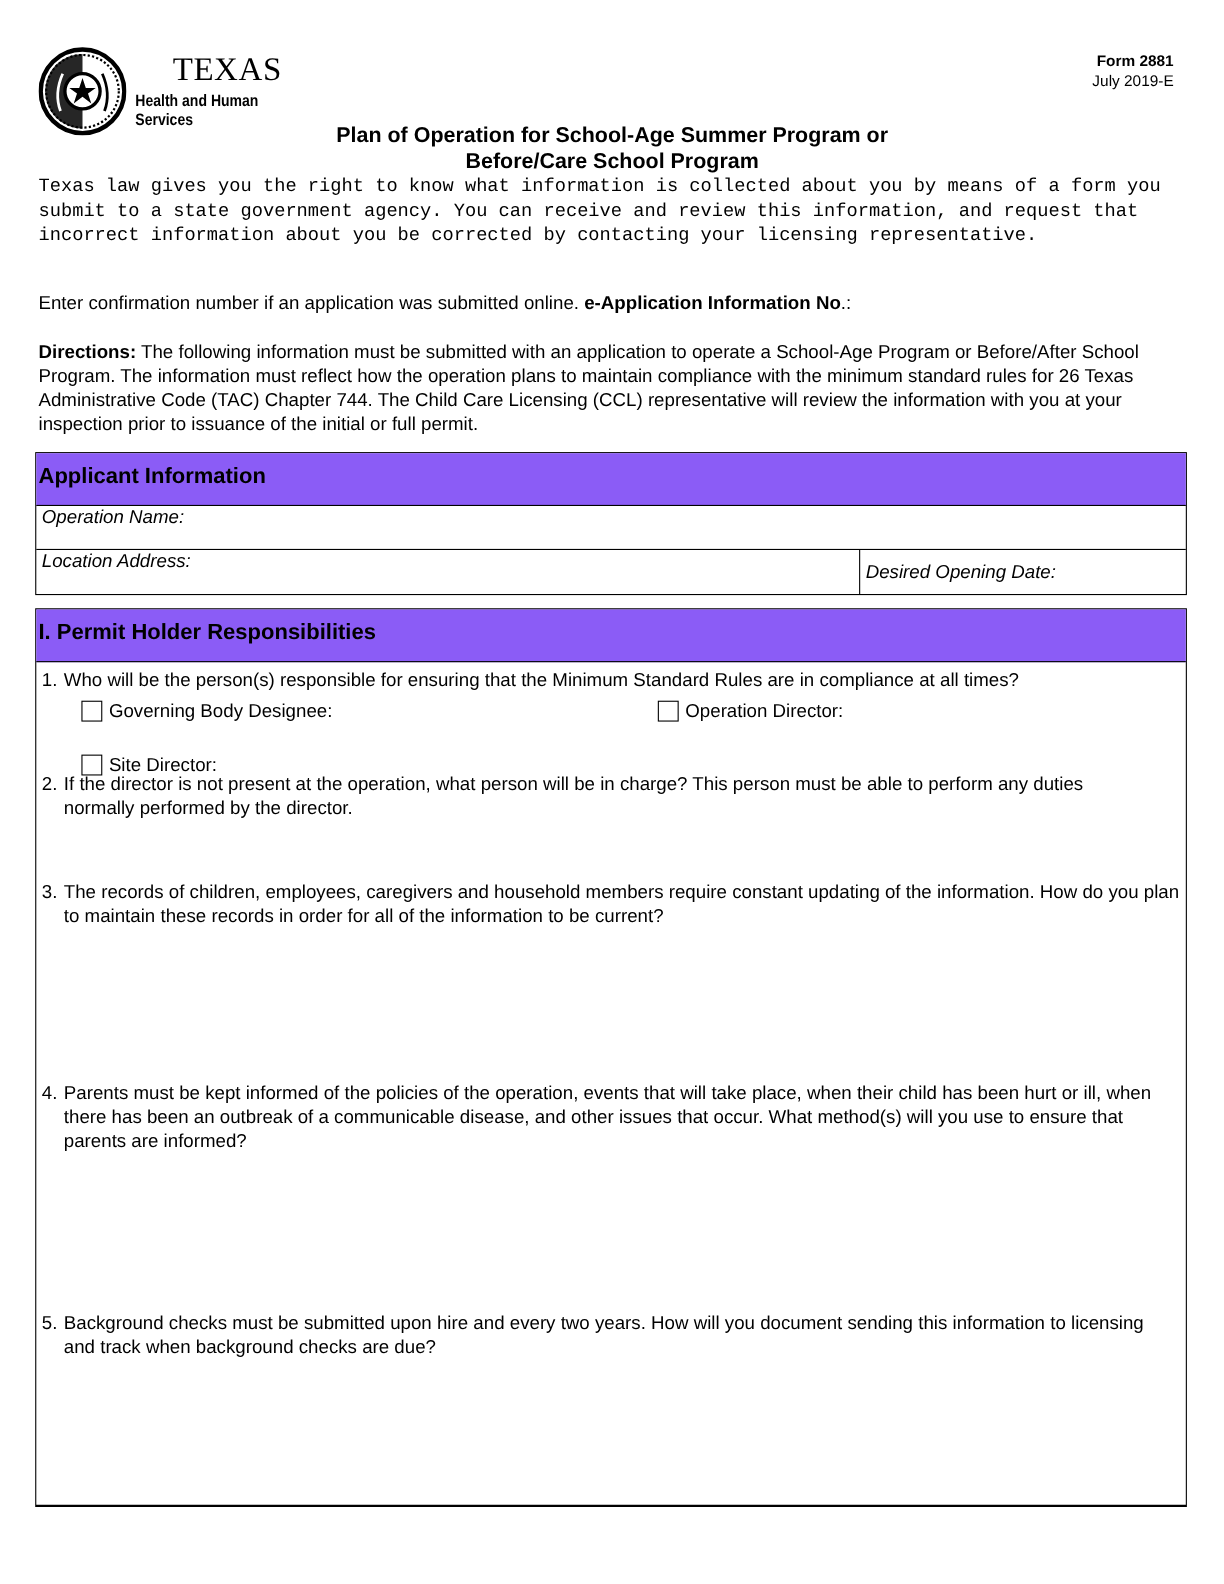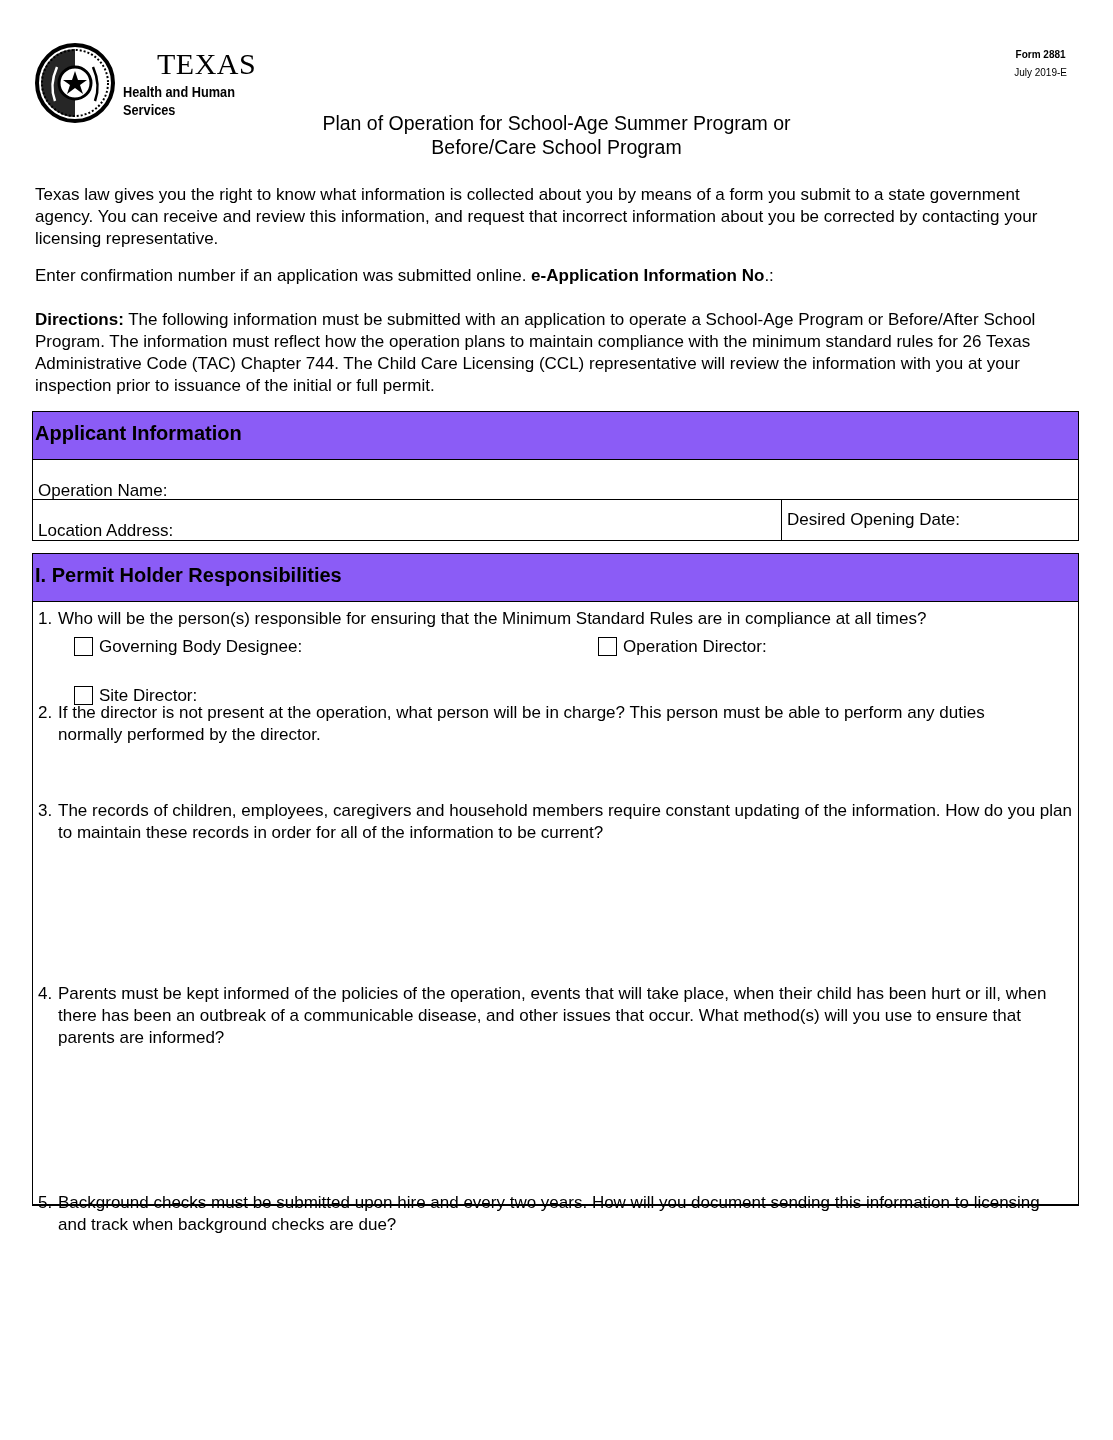--- a/index.html
+++ b/index.html
@@ -1,32 +1,32 @@
 <!DOCTYPE html>
 <html><head>
 <meta charset="utf-8">
 <style>
   html,body{margin:0;padding:0;background:#fff;}
   body{width:1113px;height:1440px;position:relative;font-family:"Liberation Sans",sans-serif;color:#000;overflow:hidden;}
   .logo{position:absolute;left:35px;top:41px;width:220px;height:86px;}
   .logo svg{position:absolute;left:0;top:0;}
   .logo .texas{position:absolute;left:86px;top:8px;font-family:"Liberation Serif",serif;font-size:30px;letter-spacing:0.5px;line-height:30px;margin-left:36px;}
   .logo .hhs{position:absolute;left:88px;top:42px;font-size:15px;font-weight:bold;line-height:18px;transform:scaleX(0.85);transform-origin:left top;}
-  .formno{position:absolute;right:46px;top:46px;text-align:center;font-size:10px;line-height:18px;}
+  .formno{position:absolute;right:46px;top:46px;text-align:right;font-size:14px;line-height:18px;}
   .formno .num{font-weight:bold;}
-  .title{position:absolute;left:0;width:1113px;top:111px;text-align:center;font-size:19.5px;font-weight:normal;line-height:24px;}
+  .title{position:absolute;left:0;width:1113px;top:111px;text-align:center;font-size:19.5px;font-weight:bold;line-height:24px;}
   .para{position:absolute;left:35px;width:1045px;font-size:17px;line-height:22px;}
-  .p1{top:184px;}
+  .p1{top:160px;font-family:Liberation Mono, monospace;}
   .p2{top:265px;}
   .p3{top:309px;}
   .box{position:absolute;left:32px;width:1047px;border:1.5px solid #000;box-sizing:border-box;}
   .box1{top:411px;height:130px;}
-  .box2{top:553px;height:653px;border-bottom:2px solid #000;}
+  .box2{top:553px;height:817px;border-bottom:2px solid #000;}
   .hdr{background:#8b5cf6;height:48px;border-bottom:1.5px solid #000;box-sizing:border-box;font-size:20px;font-weight:bold;padding:10px 0 0 2px;}
-  .row{height:40px;border-bottom:1.5px solid #000;box-sizing:border-box;font-size:17px;padding:21px 0 0 5px;position:relative;}
+  .row{height:40px;border-bottom:1.5px solid #000;box-sizing:border-box;font-size:17px;padding:0 0 0 5px;position:relative;font-style:italic;}
   .row.last{border-bottom:none;}
   .row .right{position:absolute;left:748px;top:0;bottom:0;border-left:1.5px solid #000;padding:10px 0 0 5px;width:290px;}
   .q{position:absolute;left:5px;width:1040px;font-size:17px;line-height:22px;}
   .q .num{position:absolute;left:0;}
   .q .txt{display:block;padding-left:20px;}
   .cb{position:absolute;font-size:17px;line-height:22px;padding-left:37px;}
   .cb .box-i{display:inline-block;width:19px;height:19px;border:1px solid #000;box-sizing:border-box;vertical-align:-4px;margin-right:6px;}
 </style>
 </head>
 <body>

